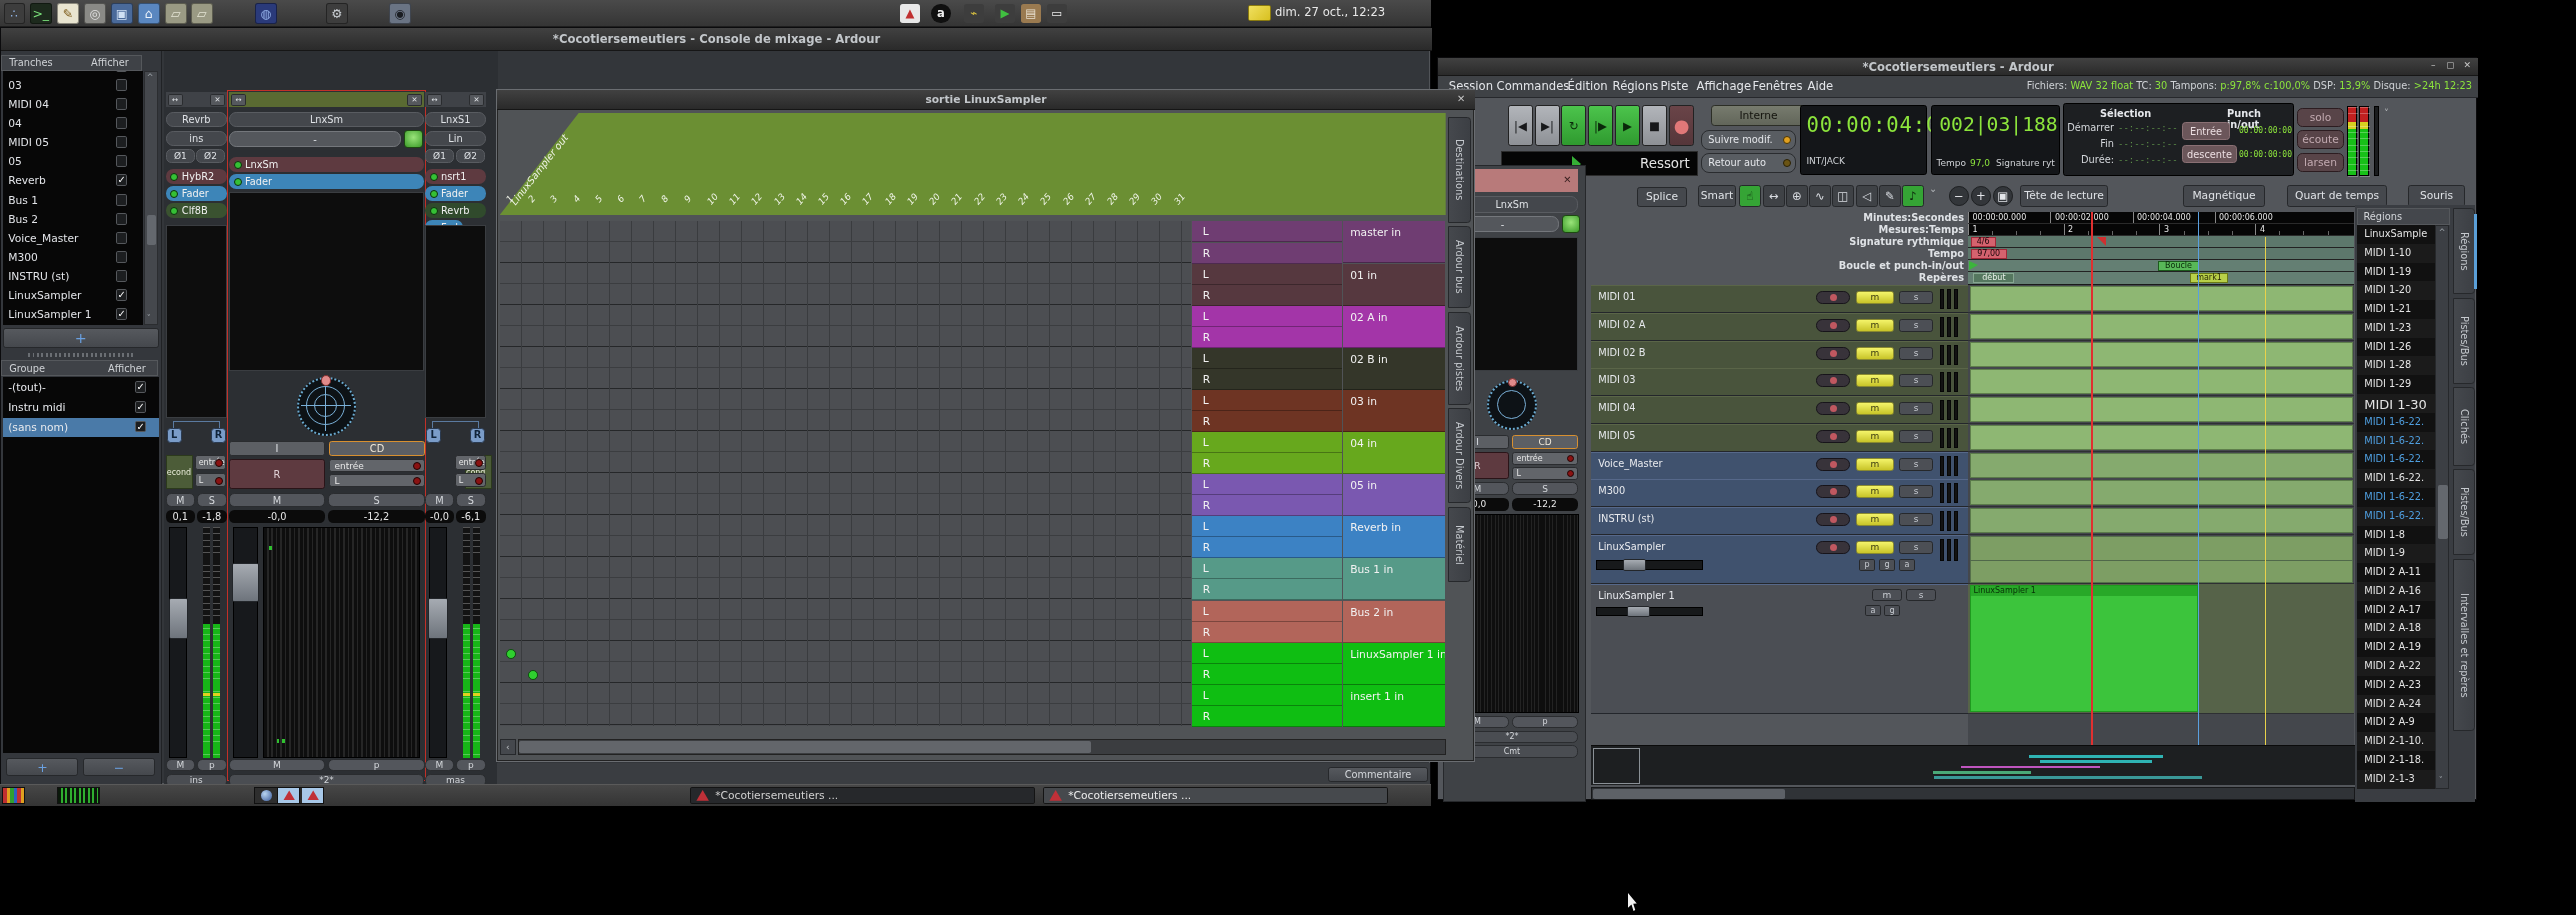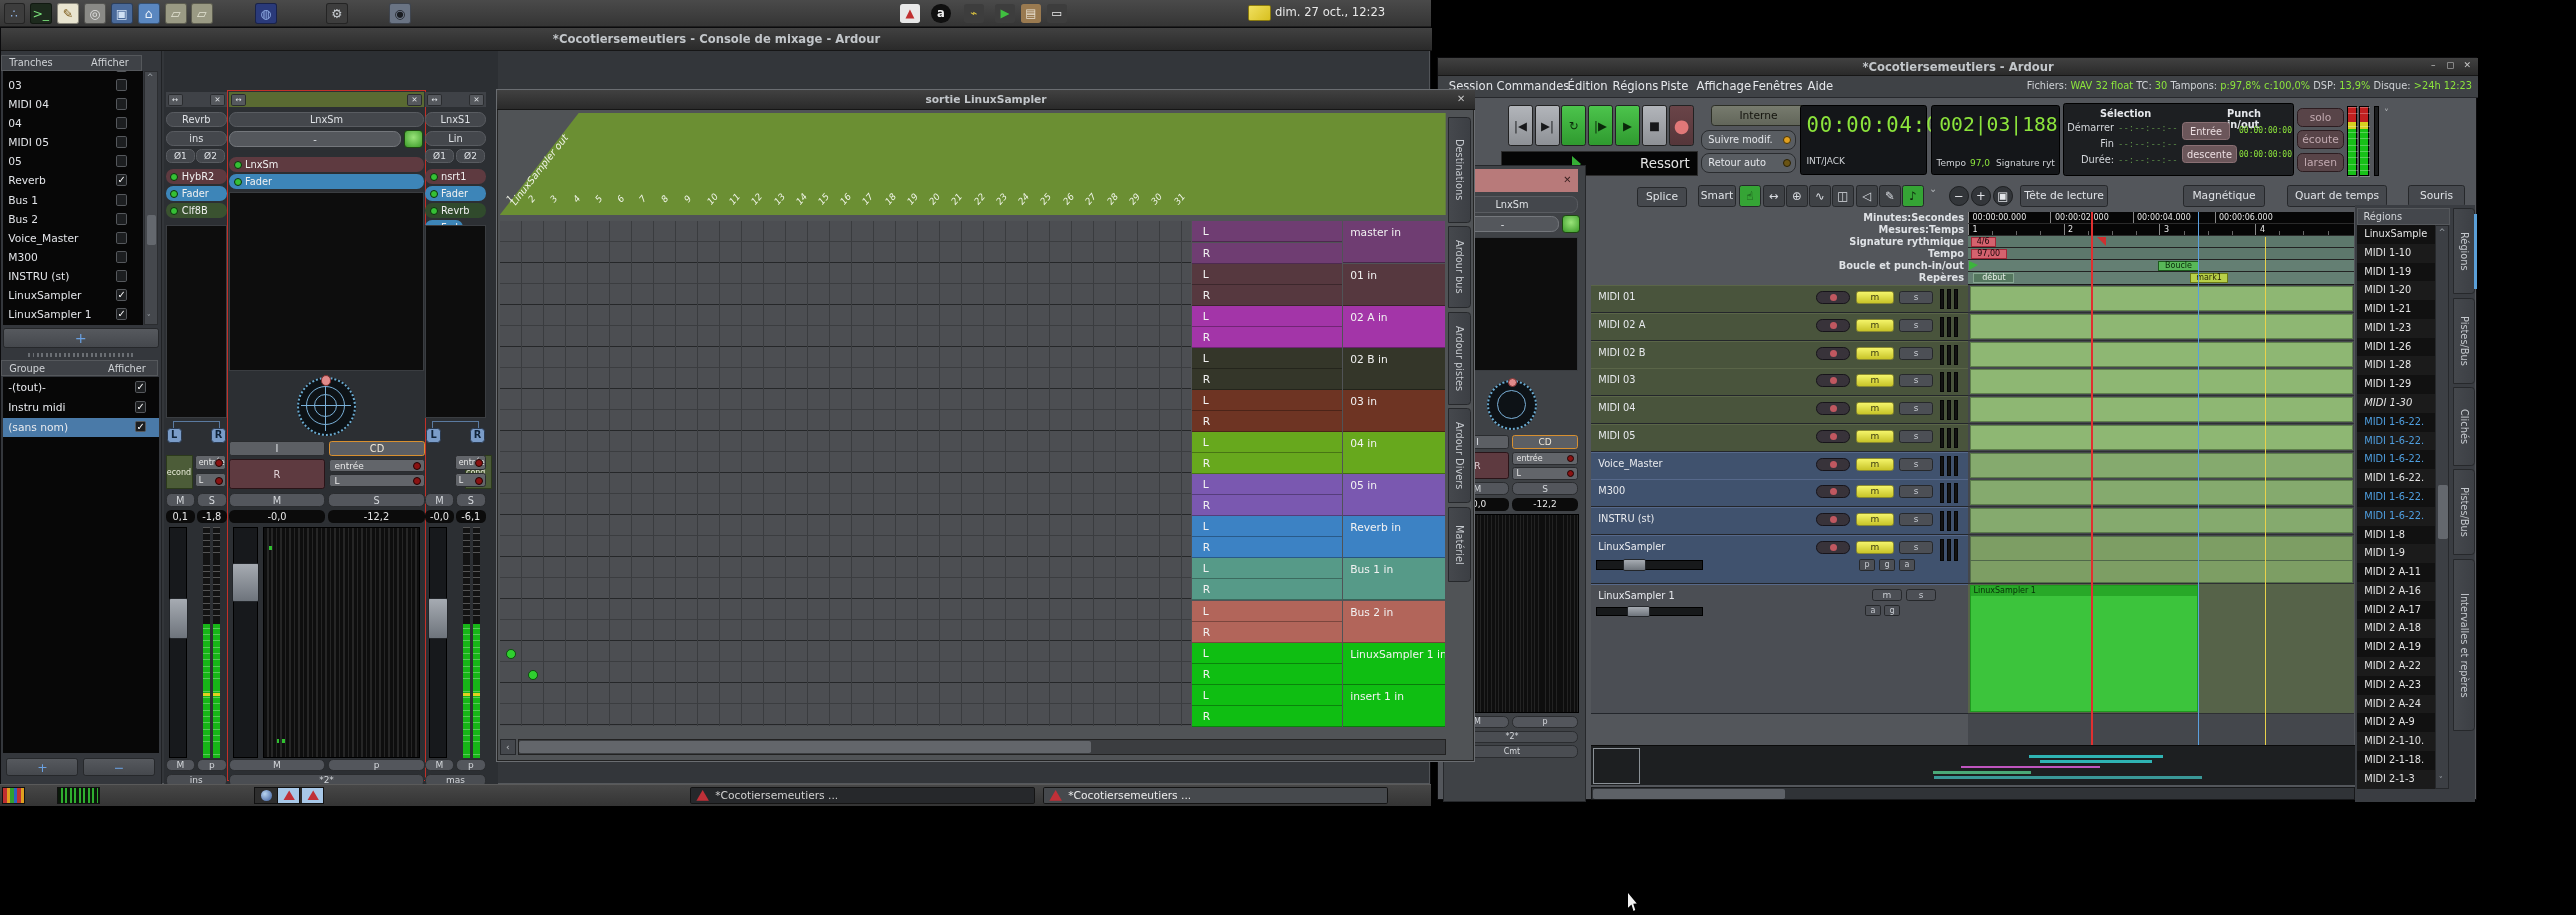--- a/index.html
+++ b/index.html
@@ -248,20 +248,23 @@
         <div class="meterbar abs" style="position: absolute; box-sizing: border-box; left: 309px; top: 476px; width: 7.2px; height: 231px;">
           <div class="meterticks abs" style="position: absolute; box-sizing: border-box; left: 0px; top: 0px; width: 7.2px; height: 231px;"></div>
           <div style="position: absolute; box-sizing: border-box; left: 0px; top: 166px; width: 7.2px; height: 2.7px; background: rgb(224, 208, 32);"></div>
         </div>
         <div style="position: absolute; box-sizing: border-box; left: 261px; top: 708px; width: 29px; height: 11.6px; background: rgb(83, 86, 92); border: 0.9px solid rgb(42, 44, 47); border-radius: 5.4px; color: rgb(212, 215, 219); font-size: 9px; display: flex; align-items: center; justify-content: center;">M</div>
         <div style="position: absolute; box-sizing: border-box; left: 292px; top: 708px; width: 29.5px; height: 11.6px; background: rgb(83, 86, 92); border: 0.9px solid rgb(42, 44, 47); border-radius: 5.4px; color: rgb(212, 215, 219); font-size: 9px; display: flex; align-items: center; justify-content: center;">p</div>
         <div style="position: absolute; box-sizing: border-box; left: 261px; top: 723px; width: 61px; height: 12.5px; background: rgb(74, 77, 82); border: 0.9px solid rgb(42, 44, 47); border-radius: 5.4px; color: rgb(212, 215, 219); font-size: 9px; display: flex; align-items: center; justify-content: center;">mas</div>
         <div style="position: absolute; box-sizing: border-box; left: 261px; top: 738px; width: 61px; height: 12.5px; background: rgb(74, 77, 82); border: 0.9px solid rgb(42, 44, 47); border-radius: 5.4px; color: rgb(212, 215, 219); font-size: 9px; display: flex; align-items: center; justify-content: center;">Cmt</div>
       </div>
 
+    <div class="abs" style="left:496px;top:735px;width:933px;height:22.4px;background:#3a3d41;">
+      <div class="abs btn" style="left:831px;top:3.6px;width:100px;height:15px;font-size:9.8px;">Commentaire</div>
+    </div>
   </div>
 
   <div class="abs winframe" id="editorWin" style="left:1437px;top:57px;width:1040px;height:743px;background:#53565b;">
     <div class="abs titlebar" style="left:0;top:0;width:1040px;height:18px;font-size:11.6px;">
       <span>*Cocotiersemeutiers - Ardour</span>
     </div>
     <div class="abs" id="editorWinButtons" style="left:988px;top:1.8px;width:50px;height:14.3px;">
         <div style="position: absolute; box-sizing: border-box; left: 0px; top: 0px; width: 14.3px; height: 12.5px; color: rgb(200, 200, 200); font-size: 9px; text-align: center;">–</div>
         <div style="position: absolute; box-sizing: border-box; left: 17px; top: 0px; width: 14.3px; height: 12.5px; color: rgb(200, 200, 200); font-size: 9px; text-align: center;">▢</div>
         <div style="position: absolute; box-sizing: border-box; left: 34px; top: 0px; width: 14.3px; height: 12.5px; color: rgb(200, 200, 200); font-size: 9px; text-align: center;">✕</div>
@@ -629,21 +632,21 @@
         <div style="position: absolute; box-sizing: border-box; left: 0px; top: 113px; width: 79px; height: 19px; background: rgb(17, 17, 17);">
           <div style="position: absolute; box-sizing: border-box; left: 7.2px; top: 2.7px; font-size: 9.8px; white-space: nowrap; color: rgb(228, 228, 228);">MIDI 1-26</div>
         </div>
         <div style="position: absolute; box-sizing: border-box; left: 0px; top: 131px; width: 79px; height: 19px; background: rgb(27, 27, 27);">
           <div style="position: absolute; box-sizing: border-box; left: 7.2px; top: 2.7px; font-size: 9.8px; white-space: nowrap; color: rgb(228, 228, 228);">MIDI 1-28</div>
         </div>
         <div style="position: absolute; box-sizing: border-box; left: 0px; top: 150px; width: 79px; height: 19px; background: rgb(17, 17, 17);">
           <div style="position: absolute; box-sizing: border-box; left: 7.2px; top: 2.7px; font-size: 9.8px; white-space: nowrap; color: rgb(228, 228, 228);">MIDI 1-29</div>
         </div>
         <div style="position: absolute; box-sizing: border-box; left: 0px; top: 169px; width: 79px; height: 19px; background: rgb(27, 27, 27);">
-          <div style="position: absolute; box-sizing: border-box; left: 7.2px; top: 2.7px; font-size: 10px; white-space: nowrap; color: rgb(228, 228, 228); font-style: italic;">MIDI 1-30</div>
+          <div style="position: absolute; box-sizing: border-box; left: 7.2px; top: 2.7px; font-size: 13px; white-space: nowrap; color: rgb(228, 228, 228);">MIDI 1-30</div>
         </div>
         <div style="position: absolute; box-sizing: border-box; left: 0px; top: 188px; width: 79px; height: 19px; background: rgb(17, 17, 17);">
           <div style="position: absolute; box-sizing: border-box; left: 7.2px; top: 2.7px; font-size: 9.8px; white-space: nowrap; color: rgb(79, 159, 224);">MIDI 1-6-22.</div>
         </div>
         <div style="position: absolute; box-sizing: border-box; left: 0px; top: 207px; width: 79px; height: 19px; background: rgb(27, 27, 27);">
           <div style="position: absolute; box-sizing: border-box; left: 7.2px; top: 2.7px; font-size: 9.8px; white-space: nowrap; color: rgb(79, 159, 224);">MIDI 1-6-22.</div>
         </div>
         <div style="position: absolute; box-sizing: border-box; left: 0px; top: 225px; width: 79px; height: 19px; background: rgb(17, 17, 17);">
           <div style="position: absolute; box-sizing: border-box; left: 7.2px; top: 2.7px; font-size: 9.8px; white-space: nowrap; color: rgb(79, 159, 224);">MIDI 1-6-22.</div>
         </div>

